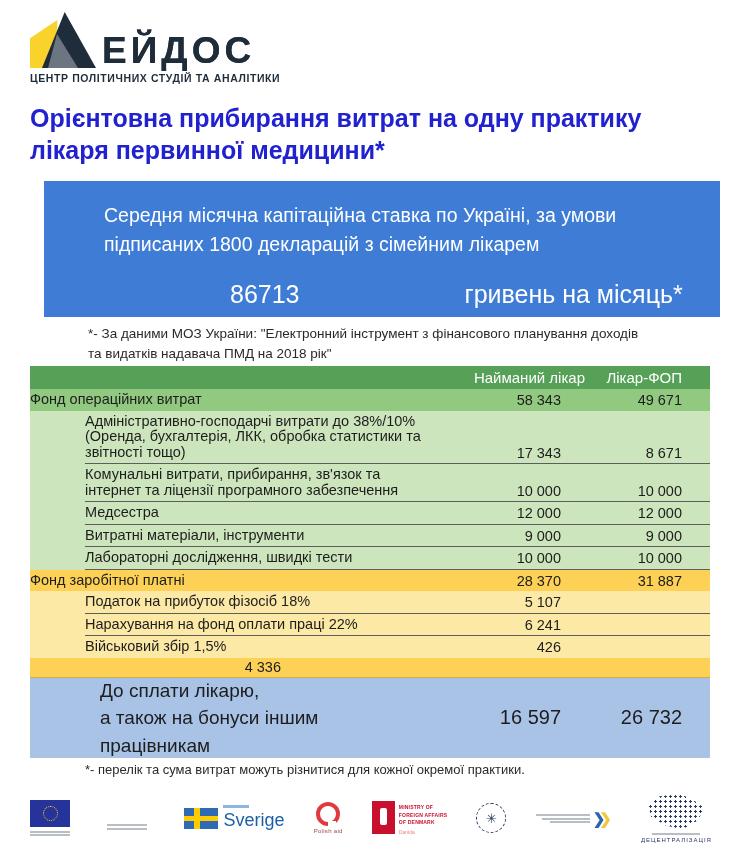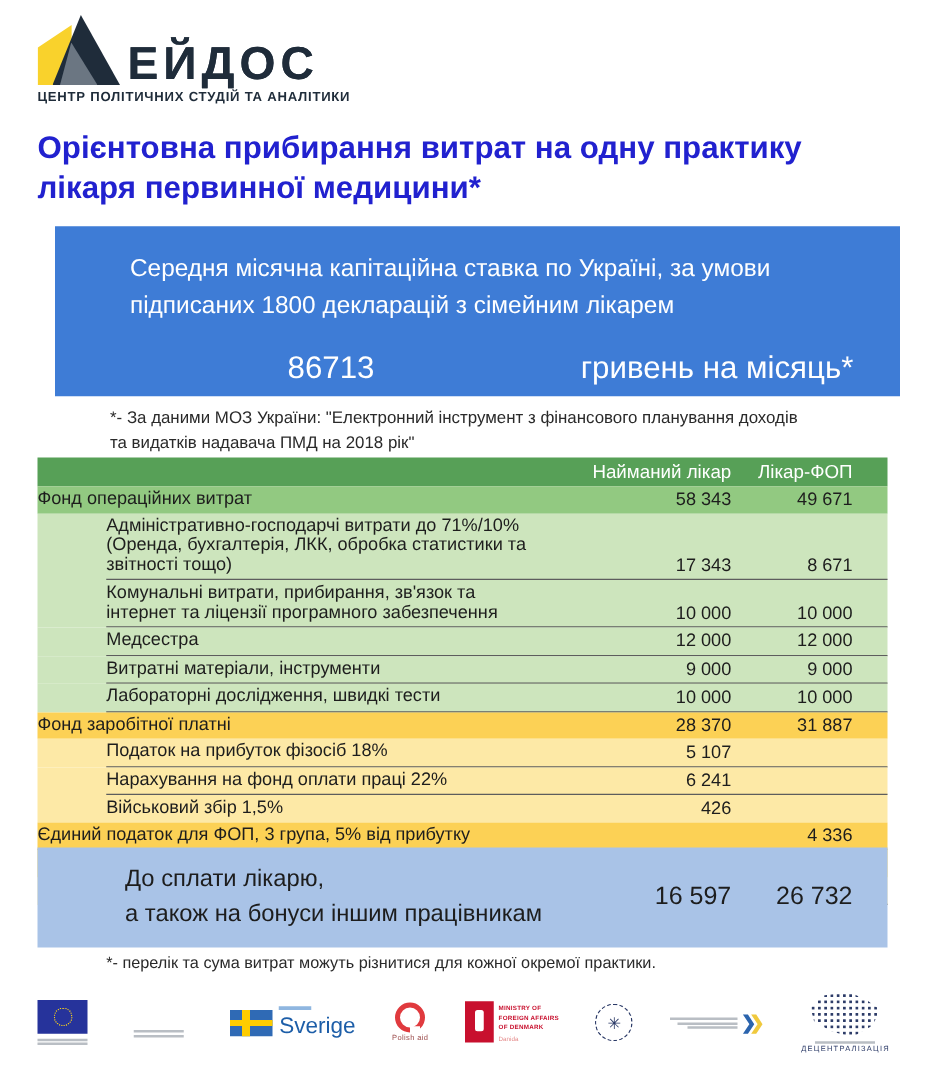--- a/index.html
+++ b/index.html
@@ -53,21 +53,21 @@
   .row-cat-gold  { background:#fcd155; }
   .row-sub-gold  { background:#fde9a6; }
   .trow-inner { display:flex; align-items:flex-end; padding:2px 0 2px 0; }
   .row-sub-green .trow-inner, .row-sub-gold .trow-inner { margin-left:55px; }
   .trow.ind2 .trow-inner { margin-left:70px; }
   .trow.u .trow-inner { border-bottom:1px solid #5d5d5d; }
   .row-cat-gold + .row-cat-gold .trow-inner { border-top:1px solid rgba(0,0,0,0.18); }
   .tlabel { flex:1; font-size:14.5px; line-height:15.5px; white-space:pre-line;
       padding:1px 0 1px 0; }
   .tv { width:130px; text-align:right; font-size:14.5px; line-height:15.5px; }
-  .tv.v2 { width:125px; padding-right:28px; }
+  .tv.v2 { width:149px; padding-right:28px; }
 
   
   .summary { position:absolute; left:30px; top:678px; width:680px; height:80px;
       background:#a9c3e7; display:flex; align-items:center; }
   .summary-label { flex:1; margin-left:70px; font-size:19px; line-height:1.45;
       color:#1d1d1d; white-space:pre-line; }
   .summary .tv { font-size:20px; }
 
   .footnote { position:absolute; left:85px; top:762px; font-size:13px; color:#2a2a2a; }
 
@@ -177,21 +177,21 @@
     <div>
         <div class="trow row-cat-green">
           <div class="trow-inner">
             <div class="tlabel">Фонд операційних витрат</div>
             <div class="tv v1">58 343</div>
             <div class="tv v2">49 671</div>
           </div>
         </div>
         <div class="trow row-sub-green u">
           <div class="trow-inner">
-            <div class="tlabel">Адміністративно-господарчі витрати до 71%/10%
+            <div class="tlabel">Адміністративно-господарчі витрати до 38%/10%
 (Оренда, бухгалтерія, ЛКК, обробка статистики та
 звітності тощо)</div>
             <div class="tv v1">17 343</div>
             <div class="tv v2">8 671</div>
           </div>
         </div>
         <div class="trow row-sub-green u">
           <div class="trow-inner">
             <div class="tlabel">Комунальні витрати, прибирання, зв'язок та
 інтернет та ліцензії програмного забезпечення</div>
@@ -243,21 +243,20 @@
         </div>
         <div class="trow row-sub-gold">
           <div class="trow-inner">
             <div class="tlabel">Військовий збір 1,5%</div>
             <div class="tv v1">426</div>
             <div class="tv v2"></div>
           </div>
         </div>
         <div class="trow row-cat-gold">
           <div class="trow-inner">
-            <div class="tlabel">Єдиний податок для ФОП, 3 група, 5% від прибутку</div>
             <div class="tv v1"></div>
             <div class="tv v2">4 336</div>
           </div>
         </div>
         <div class="trow row-cat-gold">
           <div class="trow-inner">
             <div class="tlabel">Єдиний соціальний внесок для ФОП, 3 група</div>
             <div class="tv v1"></div>
             <div class="tv v2">819</div>
           </div>

